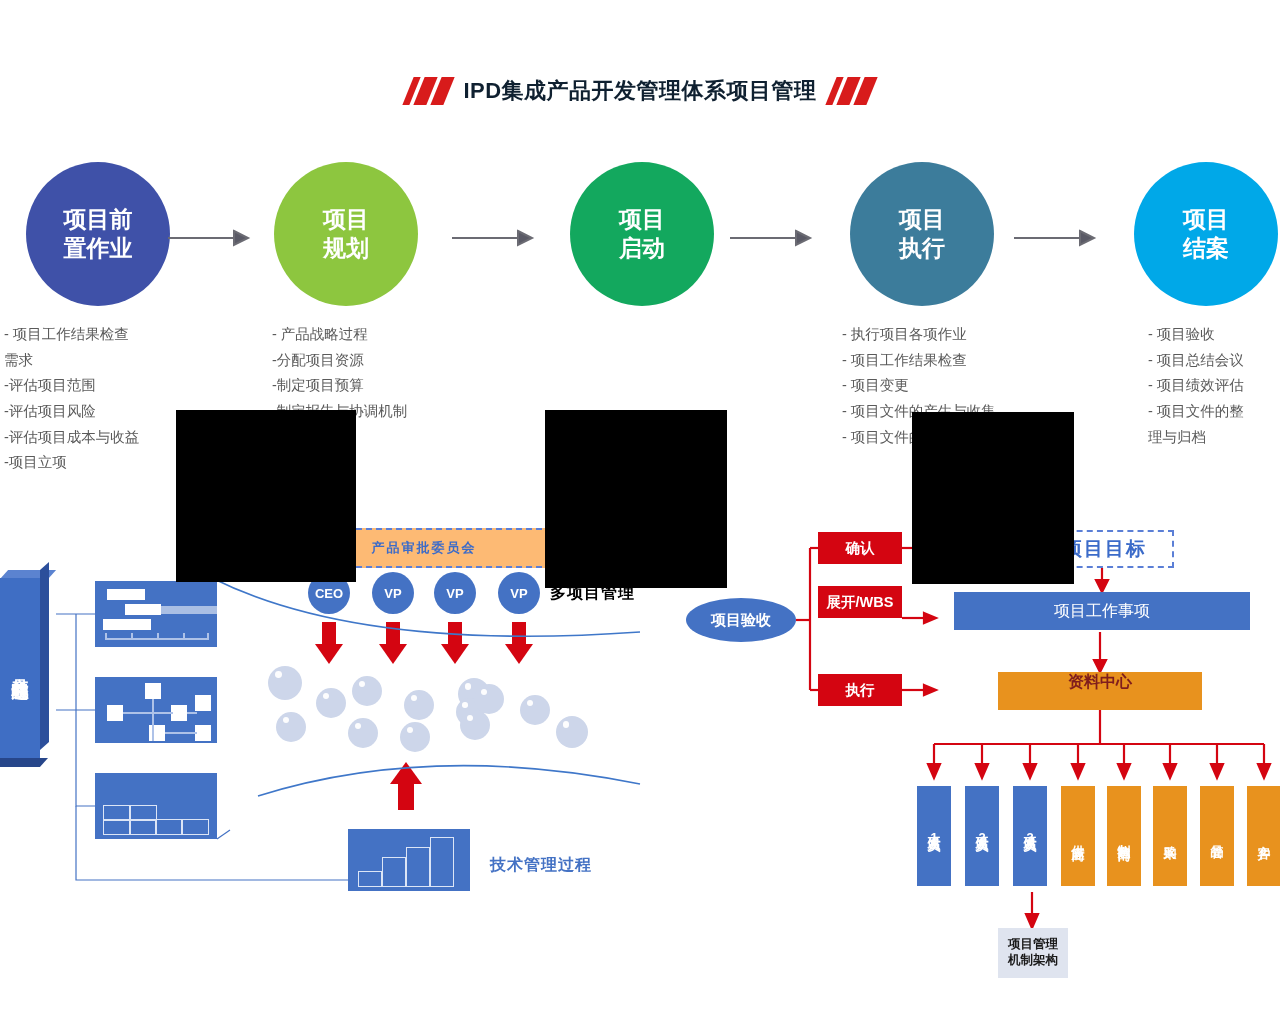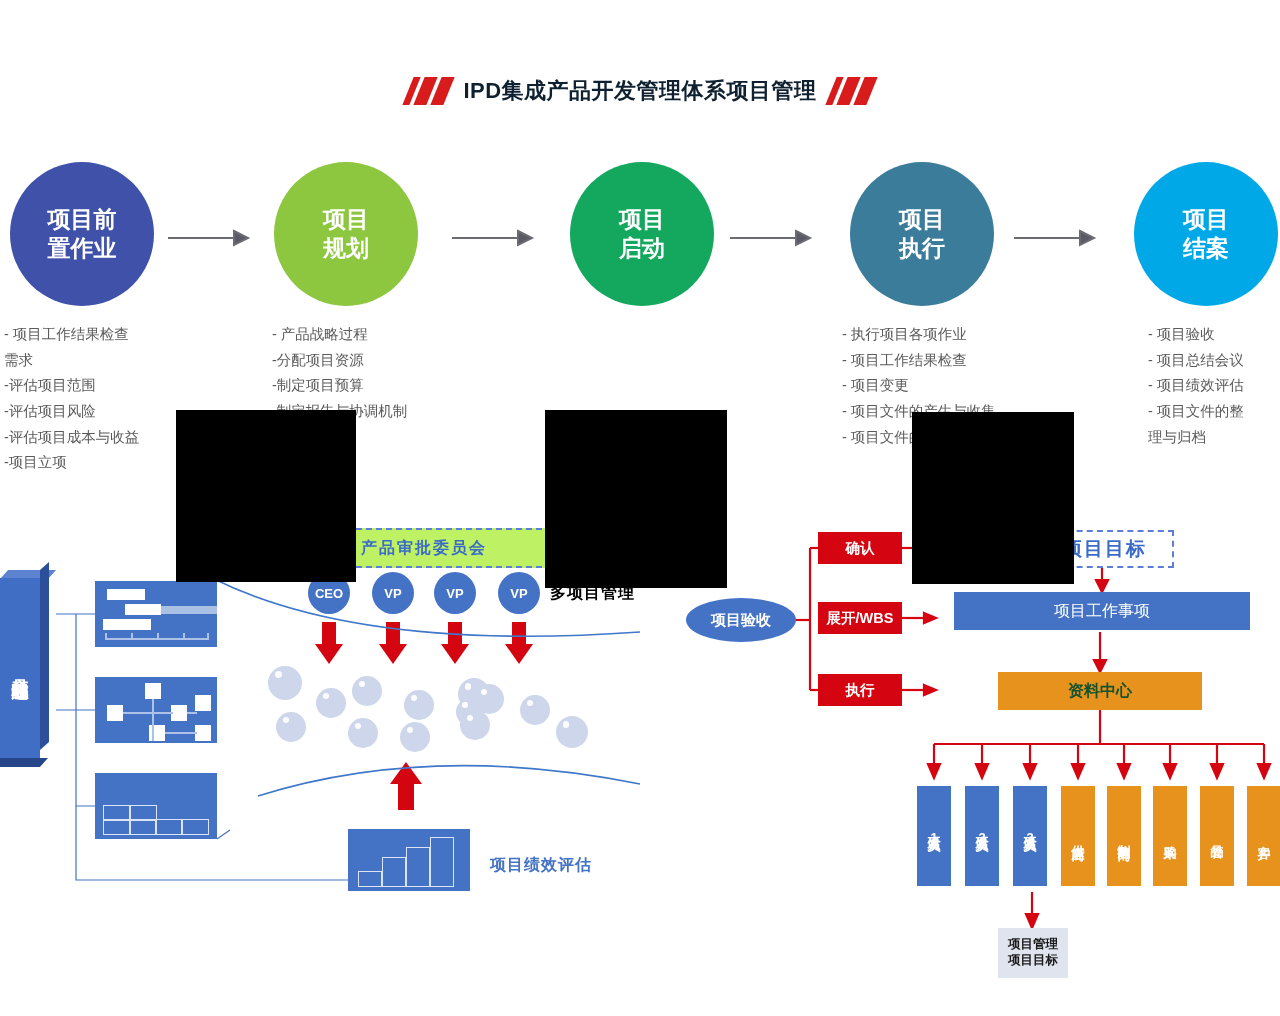--- a/index.html
+++ b/index.html
@@ -43,23 +43,23 @@
   .strat-bottom{left:0px;top:758px;width:48px;height:9px;background:#27468a;
      transform:skewX(-42deg);transform-origin:top left;z-index:5;}
 
   .mini-card{background:#4472c4;border:0;}
   .mini-white{background:#ffffff;position:absolute;}
   .mini-line{background:#aec2e8;position:absolute;}
   .mini-box{border:1.5px solid #dce5f6;position:absolute;}
 
   
   .committee-box{
-    left:296px;top:528px;width:252px;height:36px;background:#bef264;
+    left:296px;top:528px;width:252px;height:36px;background:#fdba74;
     border:2px dashed #5b7fd6;display:flex;align-items:center;justify-content:center;
-    color:#3b6bc9;font-weight:bold;font-size:16px;letter-spacing:2px;z-index:9;
+    color:#3b6bc9;font-weight:bold;font-size:13px;letter-spacing:2px;z-index:9;
   }
   .role-circle{
     width:42px;height:42px;border-radius:50%;background:#4472c4;color:#fff;
     display:flex;align-items:center;justify-content:center;font-size:13px;font-weight:bold;z-index:10;
   }
 
   .bubble{
     border-radius:50%;background:#cdd6ea;position:absolute;
   }
   .bubble::after{
@@ -87,22 +87,22 @@
   .goal-box{
     left:1036px;top:530px;width:134px;height:34px;background:#fff;
     border:2px dashed #5b7fd6;color:#3b6bc9;font-weight:bold;font-size:19px;
     display:flex;align-items:center;justify-content:center;letter-spacing:2px;z-index:9;
   }
   .blue-bar{
     left:954px;top:592px;width:296px;height:38px;background:#4472c4;color:#fff;
     font-weight:normal;font-size:16px;display:flex;align-items:center;justify-content:center;z-index:7;
   }
   .orange-bar{
-    left:998px;top:672px;width:204px;height:38px;background:#e8921e;color:#14532d;
-    font-weight:bold;font-size:16px;display:flex;align-items:center;justify-content:center;z-index:7;
+    left:998px;top:672px;width:204px;height:38px;background:#e8921e;color:#7f1d1d;
+    font-weight:bold;font-size:16px;display:flex;justify-content:center;z-index:7;
   }
   .role-col{
     width:34px;height:100px;color:#fff;font-weight:bold;font-size:13px;line-height:1.16;
     display:flex;align-items:center;justify-content:center;text-align:center;
     writing-mode:vertical-rl;text-orientation:upright;letter-spacing:1px;z-index:7;
   }
   .role-blue{background:#4472c4;}
   .role-orange{background:#e8921e;}
   .mech-box{
     left:998px;top:928px;width:70px;height:50px;background:#dfe4ef;color:#1a1a1a;
@@ -125,21 +125,21 @@
         <div class="slash"></div>
     </div>
     <div class="title-text">IPD集成产品开发管理体系项目管理</div>
     <div class="slash-group">
       <div class="slash thin"></div>
         <div class="slash"></div>
         <div class="slash"></div>
     </div>
   </div>
 
-  <div class="abs circle" style="left: 10px; top: 162px; width: 144px; height: 144px; background: rgb(63, 81, 168); white-space: pre-line;">项目前
+  <div class="abs circle" style="left: 26px; top: 162px; width: 144px; height: 144px; background: rgb(63, 81, 168); white-space: pre-line;">项目前
 置作业</div>
   <div class="abs circle" style="left: 274px; top: 162px; width: 144px; height: 144px; background: rgb(141, 198, 63); white-space: pre-line;">项目
 规划</div>
   <div class="abs circle" style="left: 570px; top: 162px; width: 144px; height: 144px; background: rgb(19, 168, 94); white-space: pre-line;">项目
 启动</div>
   <div class="abs circle" style="left: 850px; top: 162px; width: 144px; height: 144px; background: rgb(60, 124, 155); white-space: pre-line;">项目
 执行</div>
   <div class="abs circle" style="left: 1134px; top: 162px; width: 144px; height: 144px; background: rgb(0, 168, 232); white-space: pre-line;">项目
 结案</div>
 
@@ -239,21 +239,21 @@
 
   <div class="abs committee-box">
     <span>产品审批委员会</span>
   </div>
   <div class="abs role-circle" style="left:308px;top:572px;">CEO</div>
   <div class="abs role-circle" style="left:372px;top:572px;">VP</div>
   <div class="abs role-circle" style="left:434px;top:572px;">VP</div>
   <div class="abs role-circle" style="left:498px;top:572px;">VP</div>
 
   <div class="abs label-multi">多项目管理</div>
-  <div class="abs label-tech">项目绩效评估</div>
+  <div class="abs label-tech">技术管理过程</div>
 
   <svg class="lyr">
     <g fill="#d40511">
       <rect x="322" y="622" width="14" height="26"></rect>
         <polygon points="315,644 343,644 329,664"></polygon>
       <rect x="386" y="622" width="14" height="26"></rect>
         <polygon points="379,644 407,644 393,664"></polygon>
       <rect x="448" y="622" width="14" height="26"></rect>
         <polygon points="441,644 469,644 455,664"></polygon>
       <rect x="512" y="622" width="14" height="26"></rect>
@@ -281,21 +281,21 @@
     <div class="bubble" style="left:460px;top:710px;width:30px;height:30px;"></div>
     <div class="bubble" style="left:520px;top:695px;width:30px;height:30px;"></div>
     <div class="bubble" style="left:556px;top:716px;width:32px;height:32px;"></div>
   </div>
 
   <div class="abs pm-ellipse">
     <span>项目验收</span>
   </div>
 
   <div class="abs red-box" style="left:818px;top:532px;width:84px;height:32px;">确认</div>
-  <div class="abs red-box" style="left:818px;top:602px;width:84px;height:32px;">展开/WBS</div>
+  <div class="abs red-box" style="left:818px;top:586px;width:84px;height:32px;">展开/WBS</div>
   <div class="abs red-box" style="left:818px;top:674px;width:84px;height:32px;">执行</div>
 
   <div class="abs goal-box">
     <span>项目目标</span>
   </div>
   <div class="abs blue-bar">
     <span>项目工作事项</span>
   </div>
   <div class="abs orange-bar">
     <span>资料中心</span>
@@ -351,20 +351,20 @@
   <div class="abs role-col role-blue" style="left:965px;top:786px;">研发人员2</div>
   <div class="abs role-col role-blue" style="left:1013px;top:786px;">研发人员3</div>
   <div class="abs role-col role-orange" style="left:1061px;top:786px;">供应商</div>
   <div class="abs role-col role-orange" style="left:1107px;top:786px;">制造部门</div>
   <div class="abs role-col role-orange" style="left:1153px;top:786px;">采购</div>
   <div class="abs role-col role-orange" style="left:1200px;top:786px;">品管</div>
   <div class="abs role-col role-orange" style="left:1247px;top:786px;">客户</div>
 
   <div class="abs mech-box">
     <span style="white-space:pre-line;">项目管理
-项目目标</span>
+机制架构</span>
   </div>
 
   <div class="abs occl" style="left:176px;top:410px;width:180px;height:172px;"></div>
   <div class="abs occl" style="left:545px;top:410px;width:182px;height:178px;"></div>
   <div class="abs occl" style="left:912px;top:412px;width:162px;height:172px;"></div>
 
 </div>
 
 </body></html>

